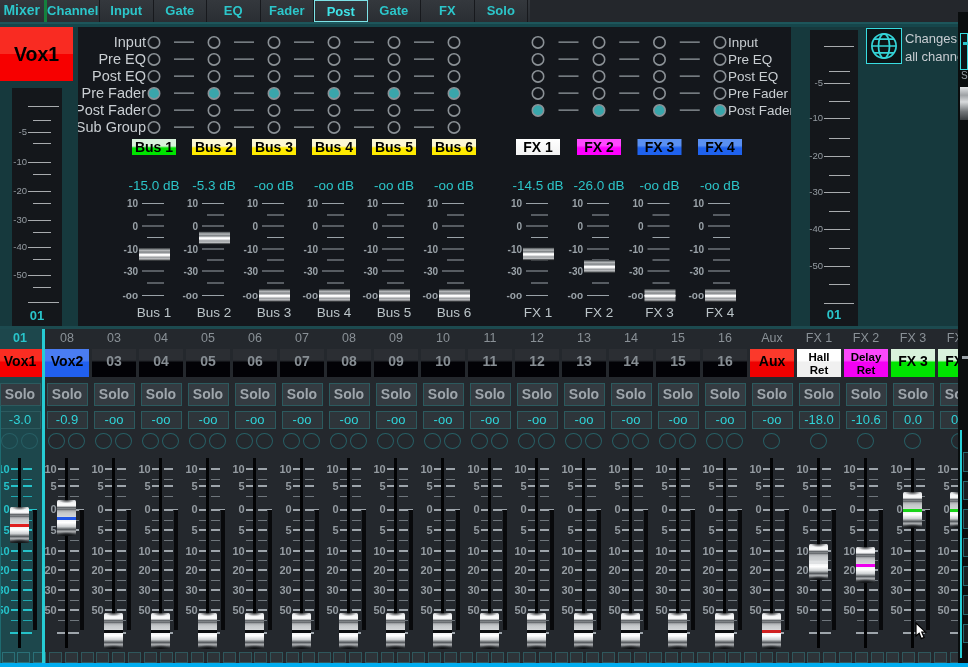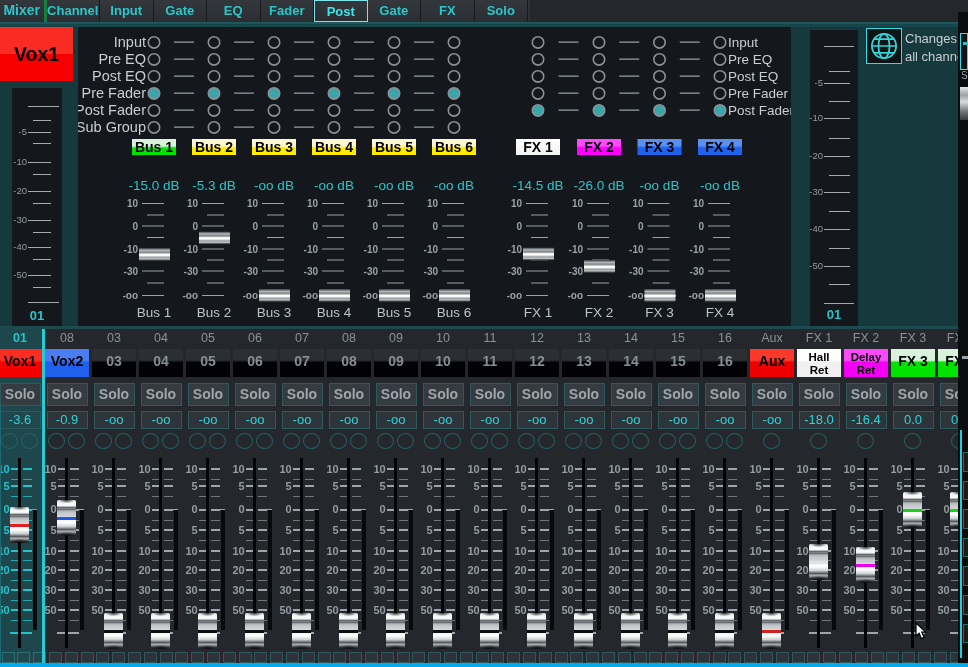--- a/index.html
+++ b/index.html
@@ -425,21 +425,21 @@
     <text x="521" y="290" font-size="13.5" fill="#bcc5c9" text-anchor="middle">FX 2</text>
     <text x="581.5" y="290" font-size="13.5" fill="#bcc5c9" text-anchor="middle">FX 3</text>
     <text x="642" y="290" font-size="13.5" fill="#bcc5c9" text-anchor="middle">FX 4</text>
   </svg>
 <div style="position:absolute;left:0px;top:326px;width:968px;height:3px;background:#1c4a4f;"></div>
 <div class="abs" style="left:0;top:329px;width:968px;height:338px;background:#24282d;">
 <div style="position:absolute;left:0px;top:0.0px;width:45px;height:334px;background:#1d474c;"></div>
     <div style="position:absolute;left:-0.5px;top:2.0px;width:41px;height:16px;color:#29c5cb;font-size:12.5px;font-weight:bold;text-align:center;">01</div>
     <div style="position:absolute;left:-2.0px;top:20.0px;width:44px;height:28px;background:linear-gradient(#fb2d22 40%,#f50000 48%);color:#000;font-size:14px;font-weight:bold;text-align:center;line-height:25px;">Vox1</div>
     <div style="position:absolute;left:-0.5px;top:54.0px;width:41px;height:23px;background:#343b41;border:1px solid #2c5a5e;color:#9fa6ac;font-size:14px;font-weight:bold;text-align:center;line-height:21px;">Solo</div>
-    <div style="position:absolute;left:-0.5px;top:82.0px;width:41px;height:18px;background:#20474b;border:1px solid #2c5a5e;color:#2fd3d8;font-size:13px;text-align:center;line-height:16px;">-3.6</div>
+    <div style="position:absolute;left:-0.5px;top:82.0px;width:41px;height:18px;background:#20474b;border:1px solid #2c5a5e;color:#2fd3d8;font-size:13px;text-align:center;line-height:16px;">-3.0</div>
     <div style="position:absolute;left:0.8000000000000007px;top:103.5px;width:17px;height:16px;border:1.5px solid #275e64;border-radius:50%;"></div>
     <div style="position:absolute;left:21.2px;top:103.5px;width:17px;height:16px;border:1.5px solid #275e64;border-radius:50%;"></div>
     <div style="position:absolute;left:10.5px;top:139.0px;width:7px;height:1.5px;background:#25c2c9;"></div>
     <div style="position:absolute;left:22.5px;top:139.0px;width:9px;height:1.5px;background:#25c2c9;"></div>
     <div style="position:absolute;left:-2.5px;top:134.5px;width:12px;height:11px;color:#25c2c9;font-size:11px;font-weight:bold;text-align:right;line-height:11px;">10</div>
     <div style="position:absolute;left:10.5px;top:156.0px;width:7px;height:1.5px;background:#25c2c9;"></div>
     <div style="position:absolute;left:22.5px;top:156.0px;width:9px;height:1.5px;background:#25c2c9;"></div>
     <div style="position:absolute;left:-2.5px;top:152.0px;width:12px;height:11px;color:#25c2c9;font-size:11px;font-weight:bold;text-align:right;line-height:11px;">5</div>
     <div style="position:absolute;left:10.5px;top:180.0px;width:7px;height:1.5px;background:#25c2c9;"></div>
     <div style="position:absolute;left:22.5px;top:180.0px;width:9px;height:1.5px;background:#25c2c9;"></div>
@@ -1359,21 +1359,21 @@
     <div style="position:absolute;left:809.5px;top:291.0px;width:7px;height:1px;background:#70777d;"></div>
     <div style="position:absolute;left:808.5px;top:303.0px;width:22px;height:1.5px;background:#9ea5ab;"></div>
     <div style="position:absolute;left:821.5px;top:180.0px;width:14px;height:1px;background:#9ea5ab;"></div>
     <div style="position:absolute;left:832.0px;top:181.0px;width:3.6px;height:120px;background:#08090b;"></div>
     <div style="position:absolute;left:817.0px;top:129.0px;width:3px;height:190px;background:#020304;"></div>
     <div style="position:absolute;left:809.0px;top:215.0px;width:19px;height:36px;background:radial-gradient(ellipse 60% 13% at 50% 0%,rgba(15,17,19,0.85),rgba(15,17,19,0) 70%),radial-gradient(ellipse 70% 16% at 50% 100%,rgba(10,12,14,0.9),rgba(10,12,14,0) 75%),linear-gradient(#cfd2d4 0%,#ecedef 5%,#fafbfb 12%,#f0f1f2 17%,#595d61 20%,#84888b 23%,#63676b 26%,#aeb1b4 30%,#c6c9cb 36%,#ced1d3 44%,#f4f5f6 56%,#ffffff 63%,#e4e6e7 69%,#cdd0d2 74%,#7e8285 79%,#585c60 82%,#aaadb0 87%,#8e9194 90%,#3a3e42 95%,#212427 100%);border-radius:1.5px;"></div>
     <div style="position:absolute;left:809.0px;top:231.5px;width:19px;height:3.2px;background:#dfe1e3;"></div>
     <div style="position:absolute;left:845.5px;top:2.0px;width:41px;height:16px;color:#8a9197;font-size:12.5px;font-weight:normal;text-align:center;">FX 2</div>
     <div style="position:absolute;left:844.0px;top:20.0px;width:44px;height:28px;background:linear-gradient(#fb49fb 40%,#f400f4 48%);color:#000;font-size:11.5px;font-weight:bold;text-align:center;line-height:12.5px;padding-top:2px;">Delay<br>Ret</div>
     <div style="position:absolute;left:845.5px;top:54.0px;width:41px;height:23px;background:#343b41;border:1px solid #2c5a5e;color:#9fa6ac;font-size:14px;font-weight:bold;text-align:center;line-height:21px;">Solo</div>
-    <div style="position:absolute;left:845.5px;top:82.0px;width:41px;height:18px;background:#2e353a;border:1px solid #2c5a5e;color:#2fd3d8;font-size:13px;text-align:center;line-height:16px;">-16.4</div>
+    <div style="position:absolute;left:845.5px;top:82.0px;width:41px;height:18px;background:#2e353a;border:1px solid #2c5a5e;color:#2fd3d8;font-size:13px;text-align:center;line-height:16px;">-10.6</div>
     <div style="position:absolute;left:857.0px;top:103.5px;width:17px;height:16px;border:1.5px solid #275e64;border-radius:50%;"></div>
     <div style="position:absolute;left:856.5px;top:139.0px;width:7px;height:1.5px;background:#9ea5ab;"></div>
     <div style="position:absolute;left:868.5px;top:139.0px;width:9px;height:1.5px;background:#9ea5ab;"></div>
     <div style="position:absolute;left:843.5px;top:134.5px;width:12px;height:11px;color:#949ba1;font-size:11px;font-weight:bold;text-align:right;line-height:11px;">10</div>
     <div style="position:absolute;left:856.5px;top:156.0px;width:7px;height:1.5px;background:#9ea5ab;"></div>
     <div style="position:absolute;left:868.5px;top:156.0px;width:9px;height:1.5px;background:#9ea5ab;"></div>
     <div style="position:absolute;left:843.5px;top:152.0px;width:12px;height:11px;color:#949ba1;font-size:11px;font-weight:bold;text-align:right;line-height:11px;">5</div>
     <div style="position:absolute;left:856.5px;top:180.0px;width:7px;height:1.5px;background:#9ea5ab;"></div>
     <div style="position:absolute;left:868.5px;top:180.0px;width:9px;height:1.5px;background:#9ea5ab;"></div>
     <div style="position:absolute;left:843.5px;top:175.0px;width:12px;height:11px;color:#949ba1;font-size:11px;font-weight:bold;text-align:right;line-height:11px;">0</div>

